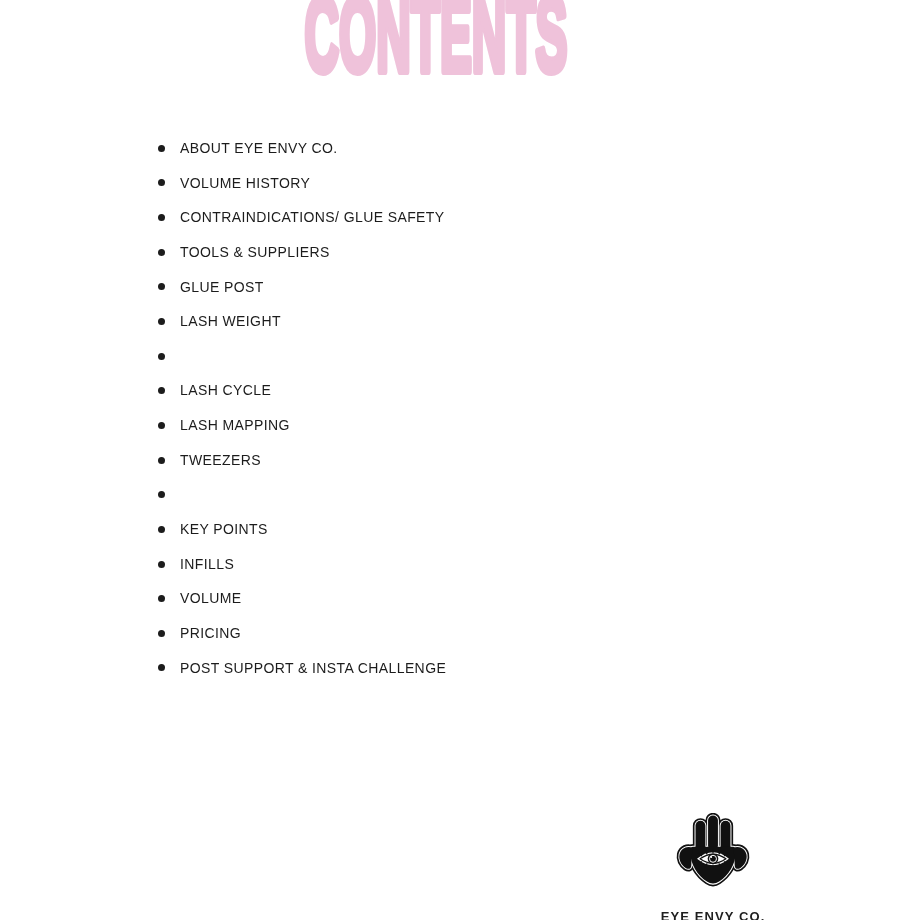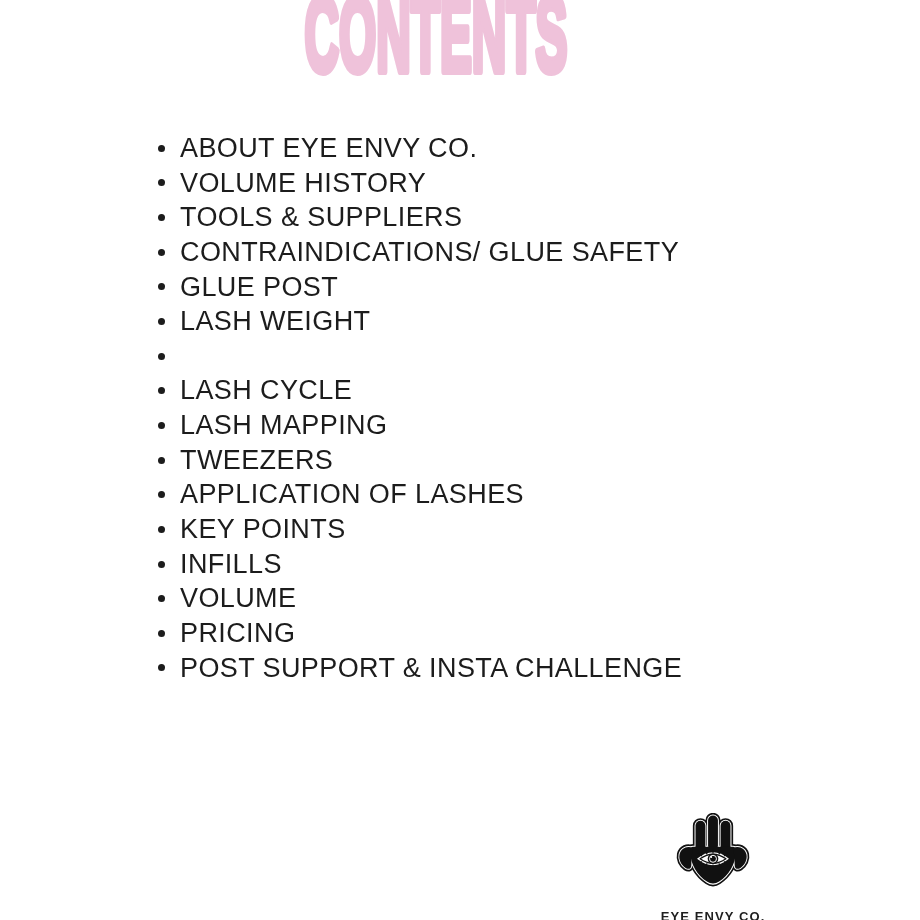--- a/index.html
+++ b/index.html
@@ -40,21 +40,21 @@
     position: absolute;
     left: 158px;
     top: 131px;
     margin: 0;
     padding: 0;
     list-style: none;
   }
   .toc li {
     height: 34.65px;
     line-height: 34.65px;
-    font-size: 27px;
+    font-size: 14px;
     letter-spacing: 0.4px;
     color: #1c1c1c;
     white-space: nowrap;
     display: flex;
     align-items: center;
   }
   .toc .bullet {
     display: inline-block;
     width: 7px;
     height: 7px;
@@ -102,28 +102,28 @@
   <li>
       <span class="bullet"></span>
       <span>ABOUT EYE ENVY CO.</span>
     </li>
   <li>
       <span class="bullet"></span>
       <span>VOLUME HISTORY</span>
     </li>
   <li>
       <span class="bullet"></span>
+      <span>CONTRAINDICATIONS/ GLUE SAFETY</span>
+    </li>
+  <li>
+      <span class="bullet"></span>
       <span>TOOLS &amp; SUPPLIERS</span>
     </li>
   <li>
       <span class="bullet"></span>
-      <span>CONTRAINDICATIONS/ GLUE SAFETY</span>
-    </li>
-  <li>
-      <span class="bullet"></span>
       <span>GLUE POST</span>
     </li>
   <li>
       <span class="bullet"></span>
       <span>LASH WEIGHT</span>
     </li>
   <li>
       <span class="bullet"></span>
     </li>
   <li>
@@ -133,21 +133,20 @@
   <li>
       <span class="bullet"></span>
       <span>LASH MAPPING</span>
     </li>
   <li>
       <span class="bullet"></span>
       <span>TWEEZERS</span>
     </li>
   <li>
       <span class="bullet"></span>
-      <span>APPLICATION OF LASHES</span>
     </li>
   <li>
       <span class="bullet"></span>
       <span>KEY POINTS</span>
     </li>
   <li>
       <span class="bullet"></span>
       <span>INFILLS</span>
     </li>
   <li>

